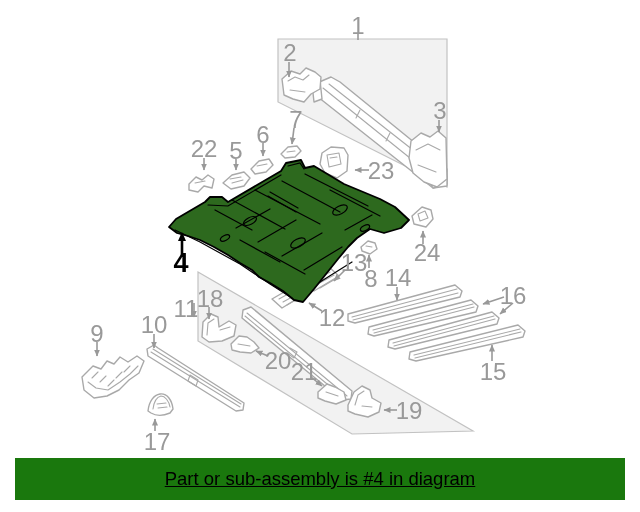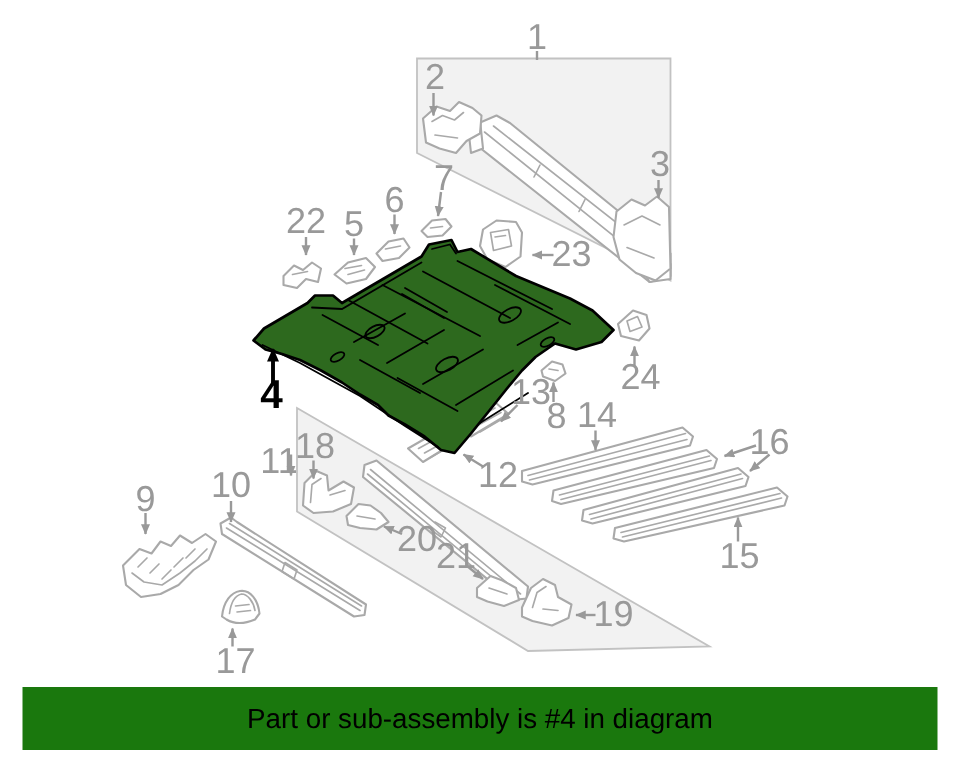--- a/index.html
+++ b/index.html
@@ -294,16 +294,16 @@
           <line x1="369" y1="170" x2="355" y2="170" stroke="#999999" stroke-width="1.6" marker-end="url(#ah)"></line>
           <text x="381" y="170" text-anchor="middle" dominant-baseline="central" class="callout-text" font-size="24" fill="#999999">23</text>
         </g>
         <g>
           <line x1="423" y1="244" x2="423" y2="231" stroke="#999999" stroke-width="1.6" marker-end="url(#ah)"></line>
           <text x="427" y="252" text-anchor="middle" dominant-baseline="central" class="callout-text" font-size="24" fill="#999999">24</text>
         </g>
       </g>
   </svg>
 
-  <div id="banner" style="background: rgb(26, 120, 13); color: rgb(0, 0, 0);">
+  <div id="banner" style="background: rgb(26, 120, 13); color: rgb(0, 0, 0); text-decoration: underline;">
     <div>Part or sub-assembly is #4 in diagram</div>
   </div>
 </div>
 
 </body></html>

